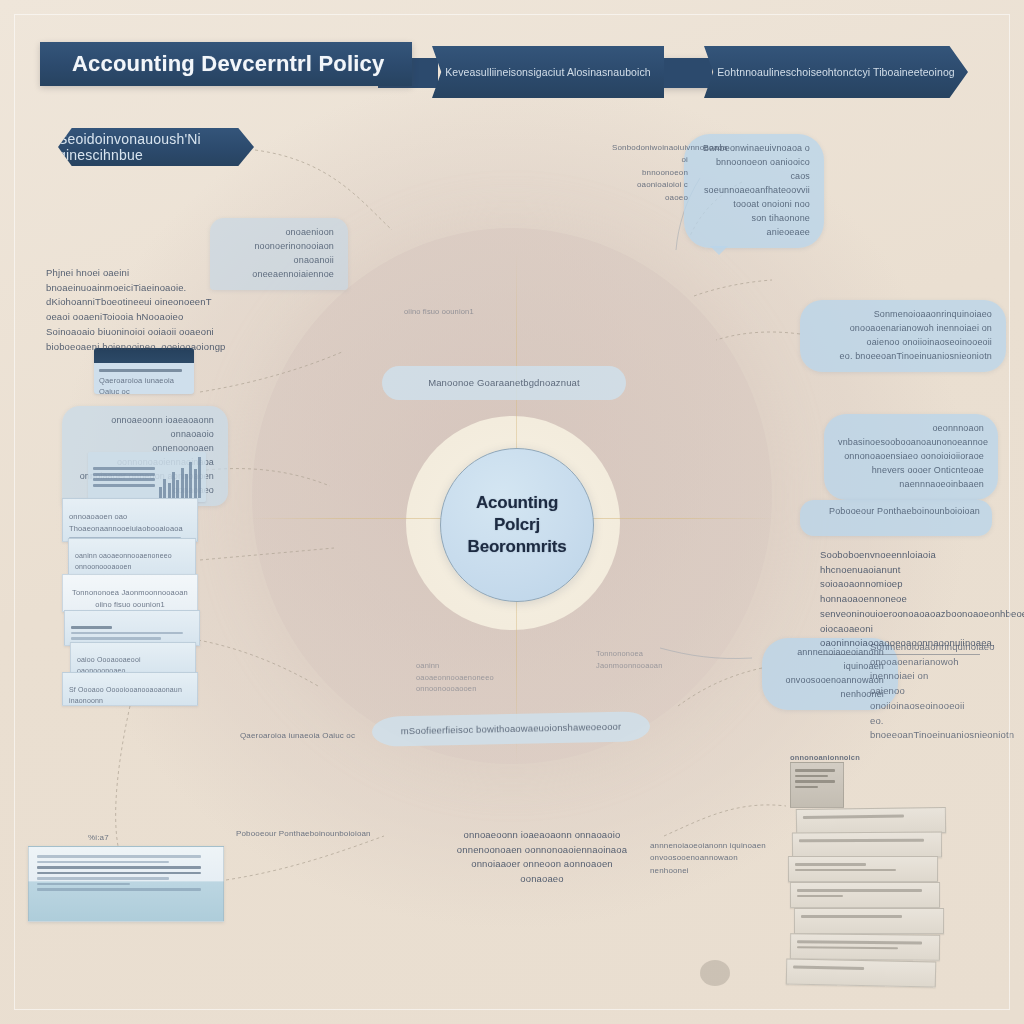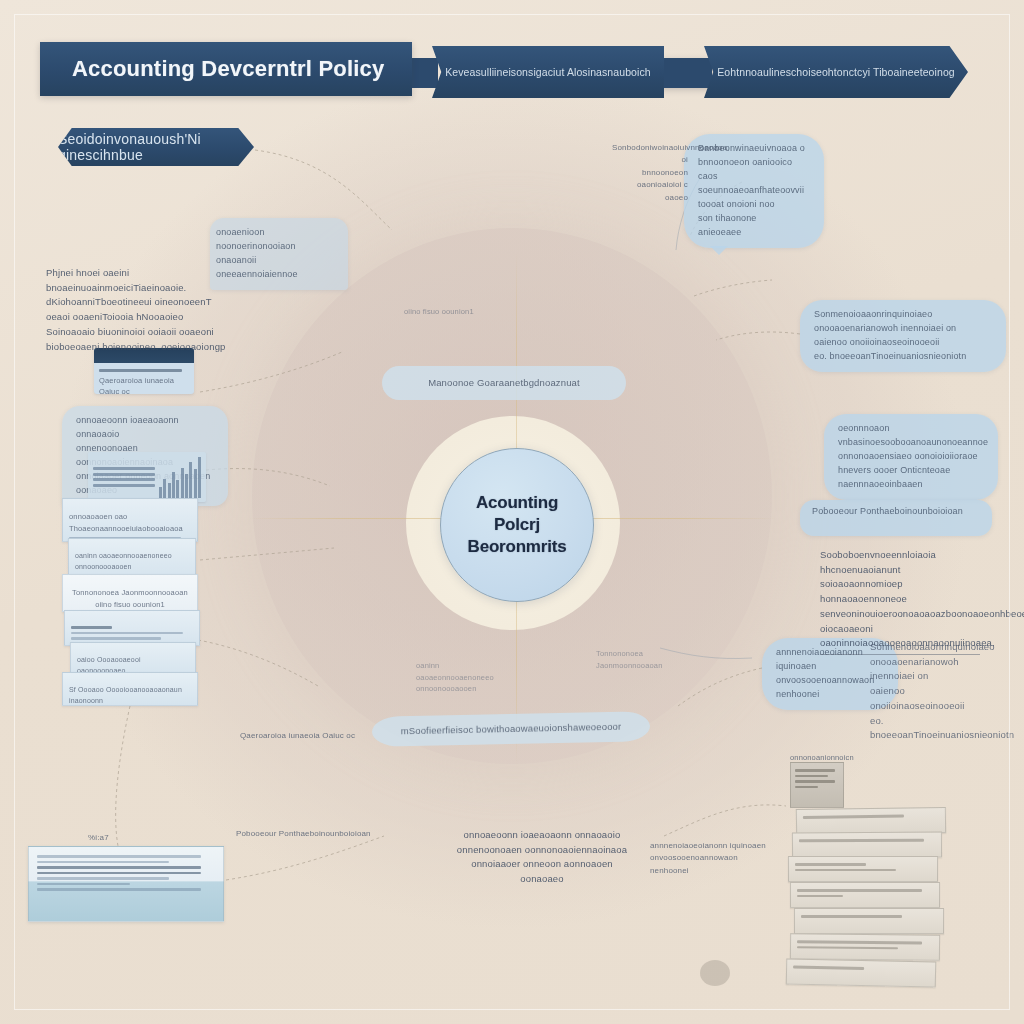--- a/index.html
+++ b/index.html
@@ -58,21 +58,21 @@
   }
 
   
   .chev{
     position:absolute;
     background:linear-gradient(180deg,#34557a 0%,#2c4a6d 55%,#274360 100%);
     color:#eef3f8;display:flex;align-items:center;
     box-shadow:0 2px 6px rgba(60,60,70,0.22);
   }
   .chev.title{
-    left:40px;top:42px;width:340px;height:54px;
+    left:40px;top:42px;width:340px;height:44px;
     padding-left:32px;
   }
   .chev.title .lbl{
     font-size:22px;font-weight:700;letter-spacing:0.2px;color:#f2f6fa;
     text-shadow:0 0 1px rgba(255,255,255,0.35);
   }
   .chev.b2{
     left:432px;top:46px;width:232px;height:52px;
     clip-path:polygon(0 0,100% 0,100% 100%,0 100%,4% 50%);
     justify-content:center;
@@ -110,21 +110,21 @@
     white-space:pre-line;
   }
   .blur-txt.darker{color:#3c4a60;opacity:.85;}
 
   
   .bubble{
     position:absolute;
     background:rgba(185,213,234,0.78);
     border-radius:22px;
     padding:8px 14px;
-    text-align:left;
+    text-align:right;
     box-shadow:0 1px 4px rgba(120,140,160,0.18);
   }
   .bubble .blur-txt{color:#3d4d63;font-size:9px;}
   .bubble.b-a{left:684px;top:134px;width:112px;border-radius:26px 26px 26px 26px;}
   .bubble.b-a:after{
     content:"";position:absolute;left:26px;bottom:-16px;
     border:9px solid transparent;border-top-color:rgba(185,213,234,0.78);
   }
   .bubble.b-b{left:800px;top:300px;width:178px;}
   .bubble.b-c{left:824px;top:414px;width:146px;}
@@ -417,21 +417,21 @@
       <div class="line m"></div>
     </div>
     <div class="pg" style="top:126px;left:4px;transform:rotate(0.6deg);">
       <div class="line l dark"></div>
       <div class="line m"></div>
     </div>
     <div class="pg" style="top:152px;left:0;transform:rotate(1.2deg);">
       <div class="line s"></div>
     </div>
   </div>
-  <div class="blur-txt" style="position:absolute;left:790px;top:752px;font-size:7.5px;">onnonoanionnoicn</div>
+  <div class="blur-txt" style="position:absolute;left:790px;top:752px;font-size:7.5px;font-weight:bold;">onnonoanionnoicn</div>
 
   <div class="txtblk t1">
     <div class="blur-txt darker">Phjnei hnoei oaeini bnoaeinuoainmoeiciTiaeinoaoie.
 dKiohoanniTboeotineeui oineonoeenT oeaoi ooaeniToiooia hNooaoieo
 Soinoaoaio biuoninoioi  ooiaoii ooaeoni bioboeoaeni hoienooineo.  ooeiooaoiongp</div>
   </div>
   <div class="txtblk t2">
     <div class="blur-txt" style="font-size:8px">Sonbodoniwoinaoiuivnnoeoaoa oi
 bnnoonoeon oaonioaioioi c oaoeo</div>
   </div>

